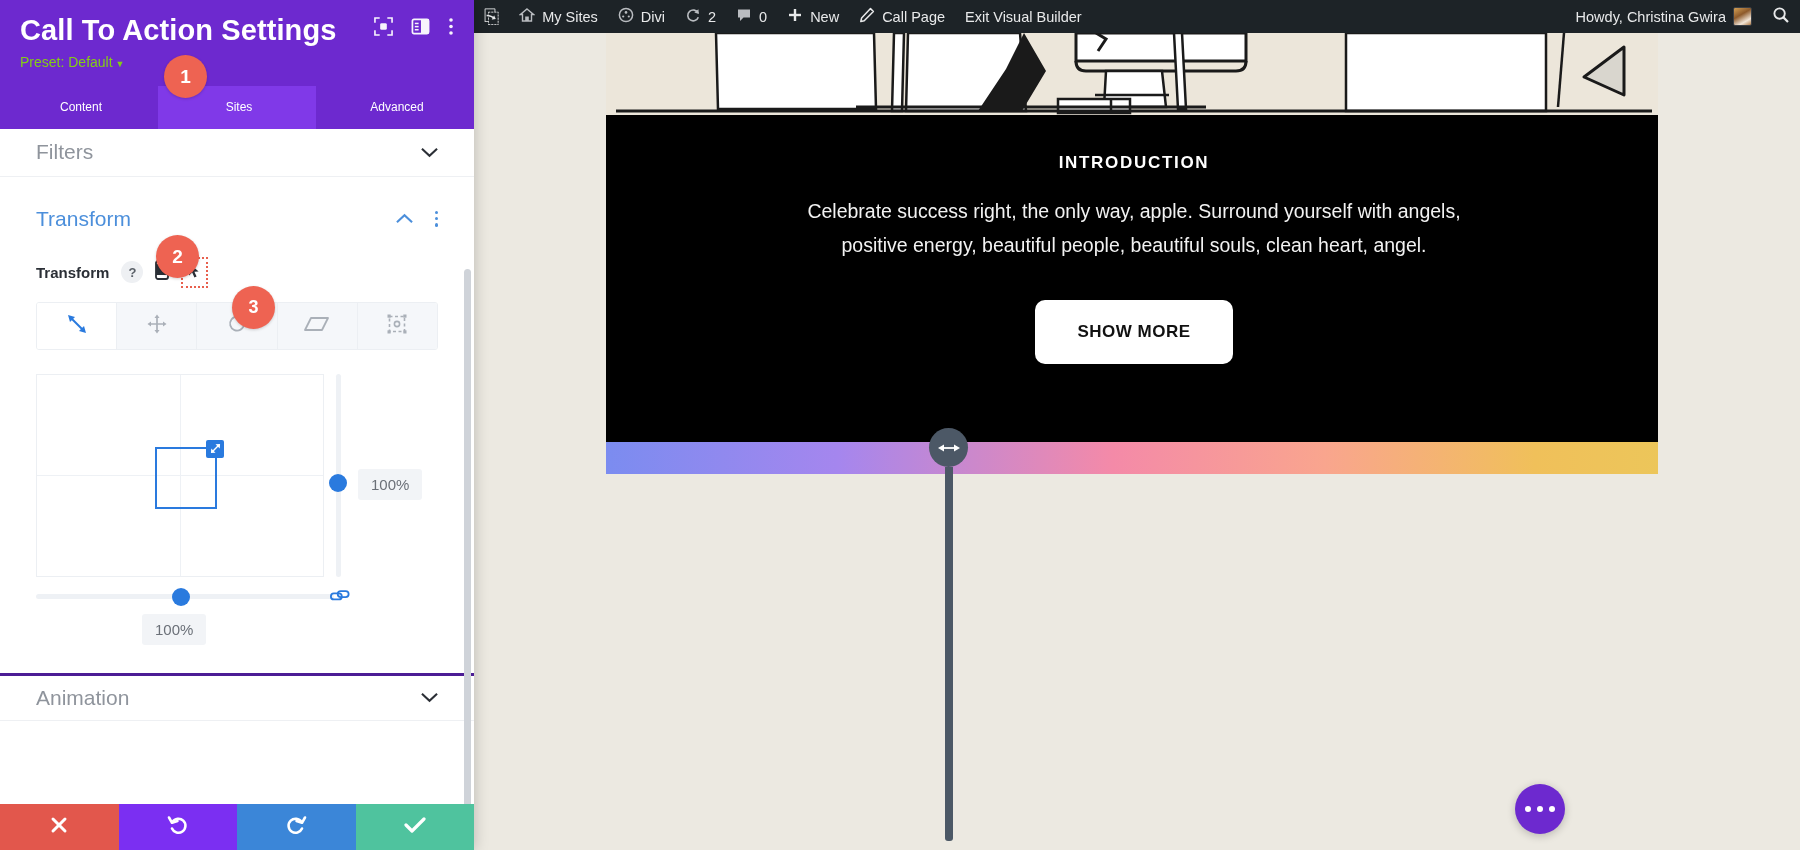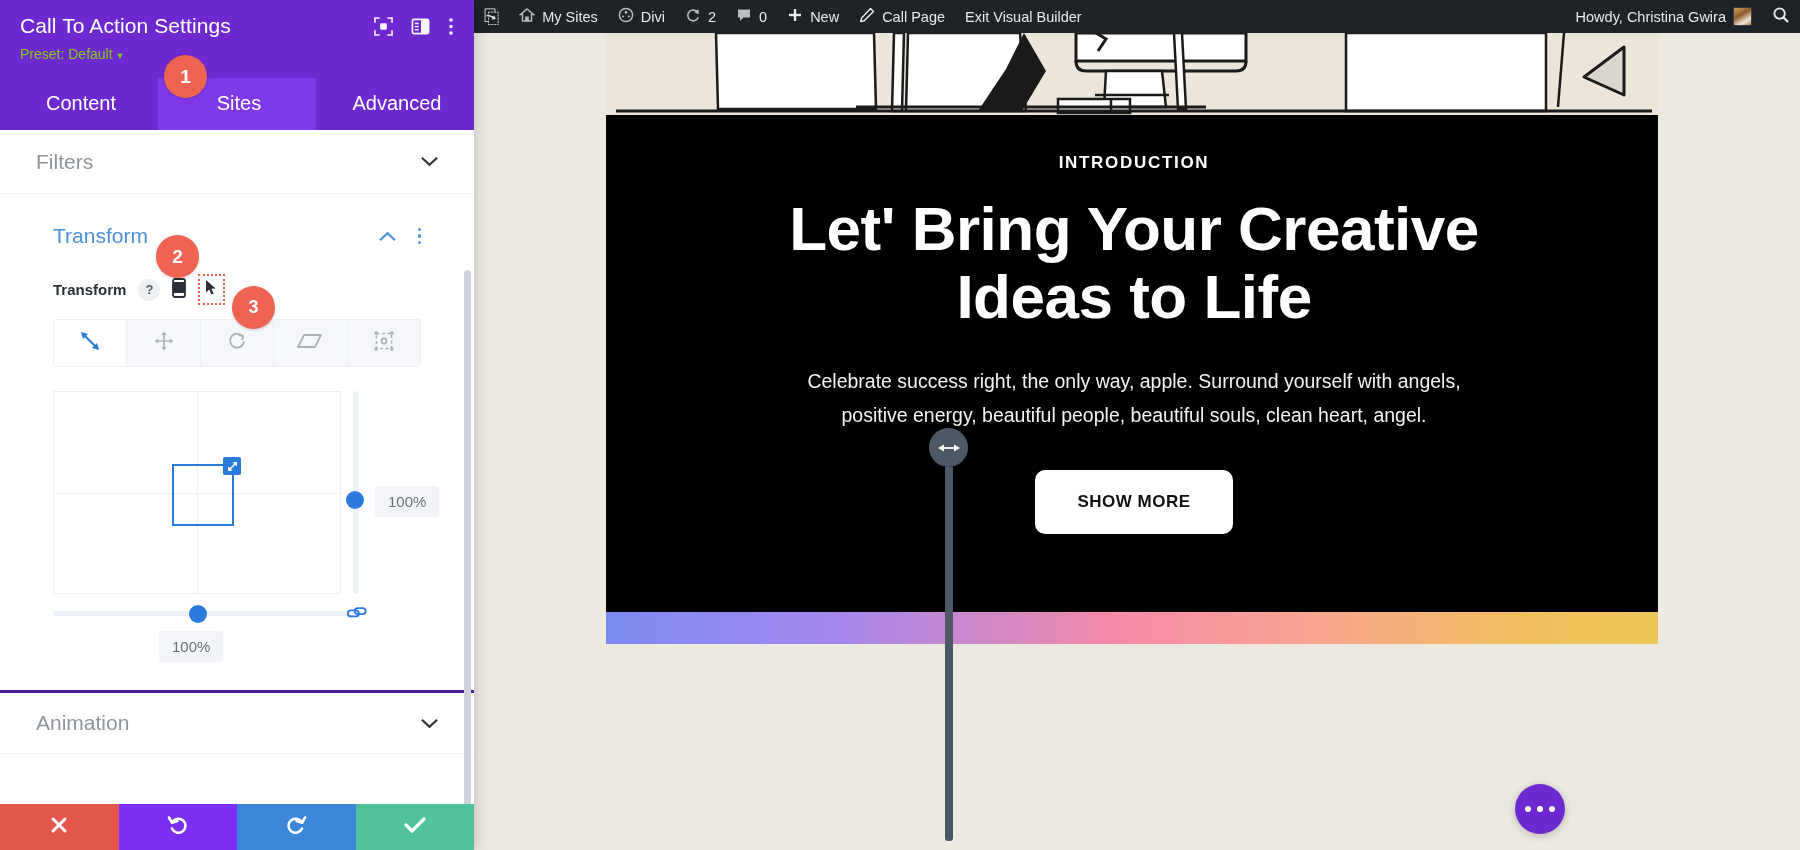--- a/index.html
+++ b/index.html
@@ -36,53 +36,53 @@
   .panel {
     position: absolute; left: 0; top: 0; width: 474px; height: 850px;
     background: #fff; box-shadow: 0 0 14px rgba(0,0,0,.22);
     display: flex; flex-direction: column; overflow: hidden;
   }
   .panel-header {
     background: #6d29cf; padding: 13px 20px 0 20px; position: relative;
   }
   .panel-title-row { display: flex; align-items: flex-start; }
   .panel-title {
-    color: #fff; font-size: 21px; font-weight: 400; letter-spacing: .1px;
+    color: #fff; font-size: 29px; font-weight: 700; letter-spacing: .1px;
     line-height: 1.2; flex: 1 1 auto;
   }
   .hdr-icons { display: flex; align-items: center; gap: 18px; padding-top: 4px; }
   .hdr-ico { color: #fff; opacity: .95; cursor: pointer; display:block; }
   .panel-preset {
     color: #84cc16; font-size: 14px; margin-top: 6px; padding-bottom: 16px;
     cursor: pointer;
   }
   .caret-mini { font-size: 9px; margin-left: 3px; display:inline-block; }
 
   .tabs { display: flex; background: #6d29cf; }
   .tab {
-    flex: 1 1 0; text-align: center; color: #fff; font-size: 20px;
+    flex: 1 1 0; text-align: center; color: #fff; font-size: 12px;
     padding: 14px 0 15px 4px; cursor: pointer; font-weight: 400;
   }
   .tab.active { background: #8039e8; font-weight: 400; }
 
   .panel-body { flex: 1 1 auto; position: relative; overflow: hidden; background:#fff; }
 
   .section-row {
     display: flex; align-items: center; justify-content: space-between;
-    padding: 0 36px 0 36px; height: 64px; border-bottom: 1px solid #eef0f3;
+    padding: 0 36px 0 36px; height: 48px; border-bottom: 1px solid #eef0f3;
     cursor: pointer;
   }
   .section-title { font-size: 21px; color: #8f949c; font-weight: 400; }
   .section-title.open { color: #4c8fdb; }
   .chev { color: #2b2f36; font-size: 15px; }
   .chev.blue { color: #4c8fdb; }
   .dots-v { display:flex; flex-direction: column; gap:3px; align-items:center; }
   .dots-v i { width:3.4px; height:3.4px; border-radius:50%; background:#4c8fdb; display:block; }
 
-  .transform-block { padding: 0 53px; }
+  .transform-block { padding: 0 36px; }
   .tf-head {
     display:flex; align-items:center; gap: 0; padding: 30px 0 0 0;
     justify-content: space-between;
   }
   .tf-head-left { display:flex; align-items:center; gap:14px; }
   .tf-head-right { display:flex; align-items:center; gap:22px; }
 
   .label-row { display:flex; align-items:center; gap:12px; margin: 26px 0 14px 0; }
   .label-txt { font-size: 15px; color: #2b2f36; font-weight: 600; }
   .help-badge {
@@ -270,21 +270,20 @@
           <path d="M740 0 L740 78 L940 78 L940 0 Z" fill="#ffffff" stroke="#1a1a1a" stroke-width="2.5"></path>
           <path d="M958 0 L952 74" fill="none" stroke="#1a1a1a" stroke-width="2.5"></path>
           <path d="M1018 14 L978 44 L1018 62 Z" fill="#d9d6ce" stroke="#1a1a1a" stroke-width="3" stroke-linejoin="round"></path>
           <line x1="10" y1="78" x2="1046" y2="78" stroke="#1a1a1a" stroke-width="3"></line>
           <line x1="250" y1="74" x2="600" y2="74" stroke="#1a1a1a" stroke-width="3"></line>
         </svg>
       </div>
 
       <div class="hero">
         <div class="eyebrow">INTRODUCTION</div>
-        <div class="hero-h1">Let' Bring Your Creative Ideas to Life</div>
         <div class="hero-p">Celebrate success right, the only way, apple. Surround yourself with angels, positive energy, beautiful people, beautiful souls, clean heart, angel.</div>
         <div class="hero-btn">SHOW MORE</div>
       </div>
 
       <div class="grad-bar"></div>
     </div>
 
     <div class="resize-handle">
       <div class="rh-circle">
         <svg width="22" height="12" viewBox="0 0 22 12" aria-hidden="true">

